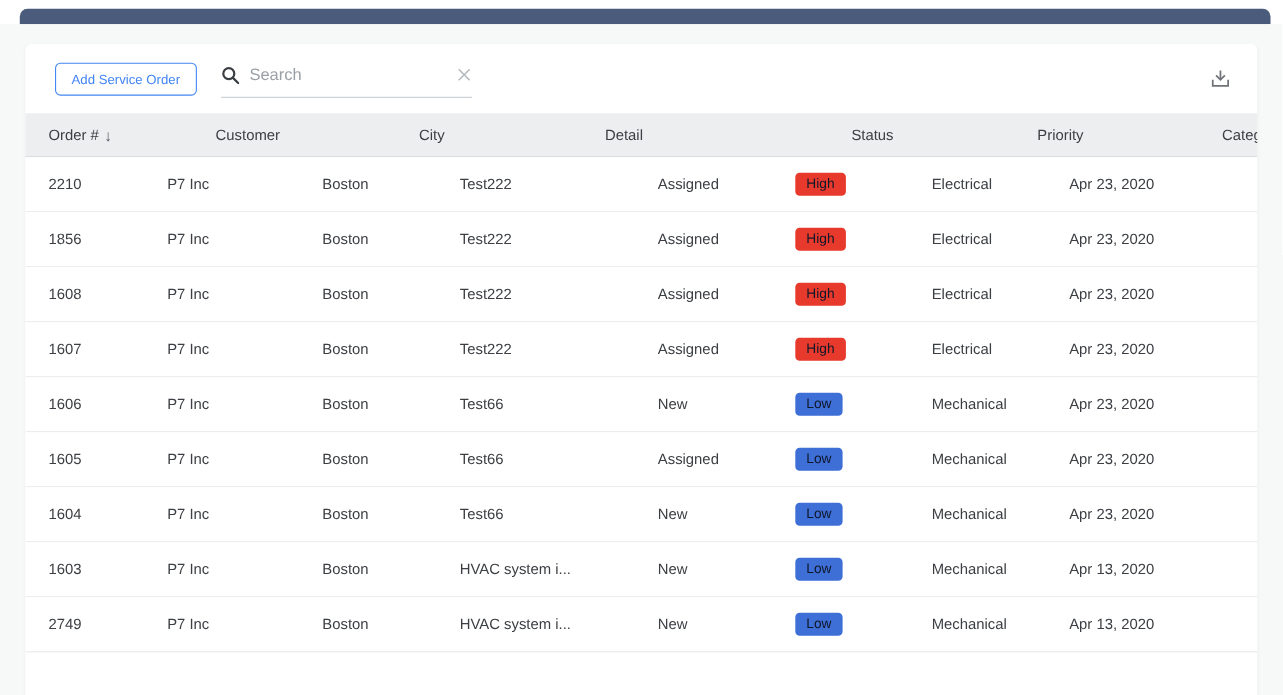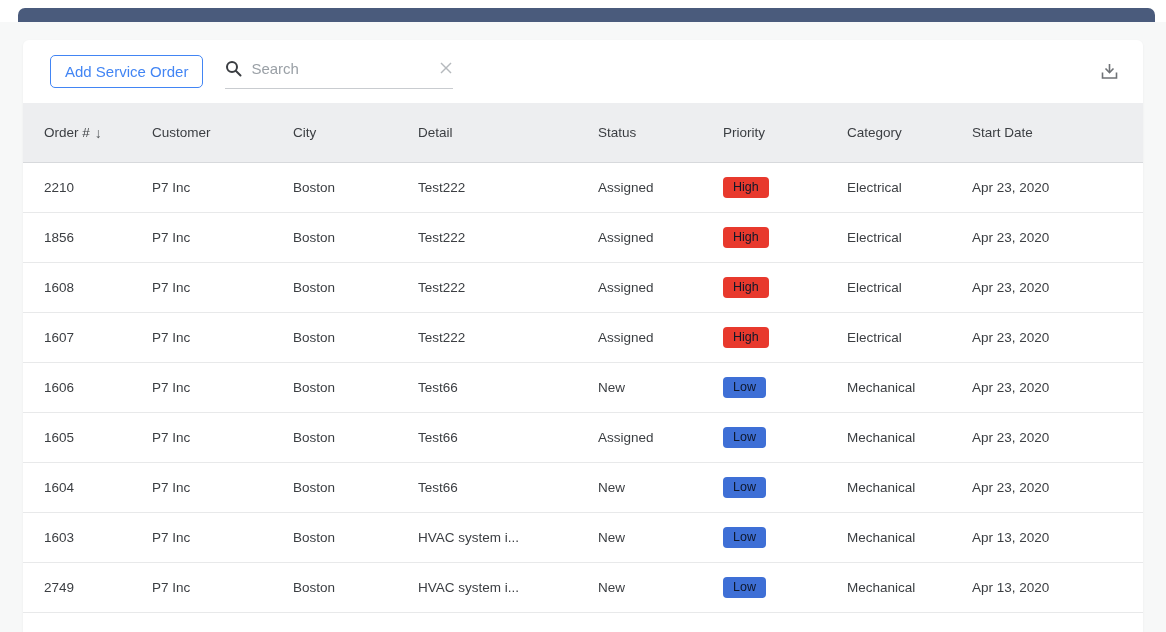--- a/index.html
+++ b/index.html
@@ -35,21 +35,21 @@
     height: 63px;
     display: flex;
     align-items: center;
     padding: 0 22px 0 27px;
   }
   .add-btn {
     background: #ffffff;
     border: 1.5px solid;
     border-radius: 5px;
     padding: 7px 14px;
-    font-size: 15px;
+    font-size: 12px;
     font-family: "Liberation Sans", sans-serif;
     cursor: pointer;
     white-space: nowrap;
   }
   .search-box {
     display: flex;
     align-items: center;
     margin-left: 22px;
     width: 228px;
     border-bottom: 1px solid #c9ccd0;
@@ -78,24 +78,25 @@
   
   .grid-row {
     display: grid;
     grid-template-columns: 108px 141px 125px 180px 125px 124px 125px 1fr;
     align-items: center;
     padding-left: 21px;
     padding-right: 10px;
   }
   .thead {
     background: #edeef0;
-    height: 60px;
+    height: 40px;
     border-bottom: 1px solid #d7d9dc;
     font-size: 13.5px;
     color: #3b3e42;
+    gap: 44px;
   }
   .th { cursor: pointer; display: flex; align-items: center; gap: 5px; }
   .sort-arrow { font-size: 14px; color: #55585c; }
   .trow {
     height: 50px;
     border-bottom: 1px solid #e8e9ea;
     font-size: 13.5px;
     color: #3b3e42;
     background: #ffffff;
     cursor: pointer;

